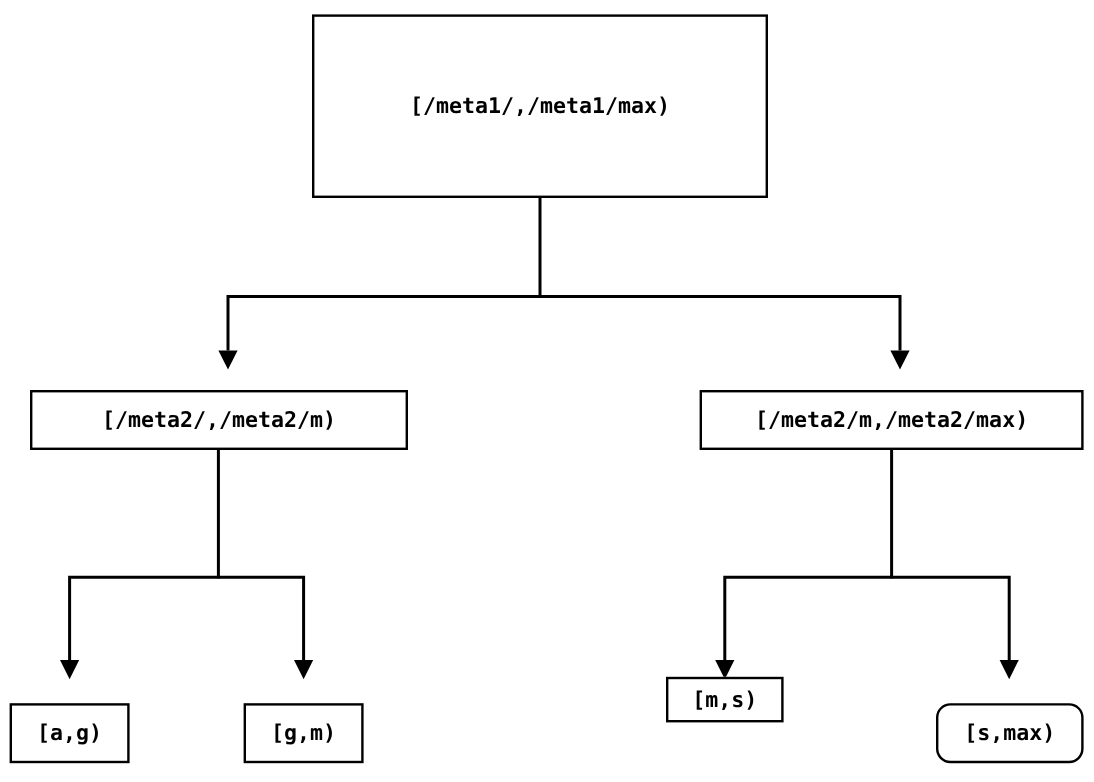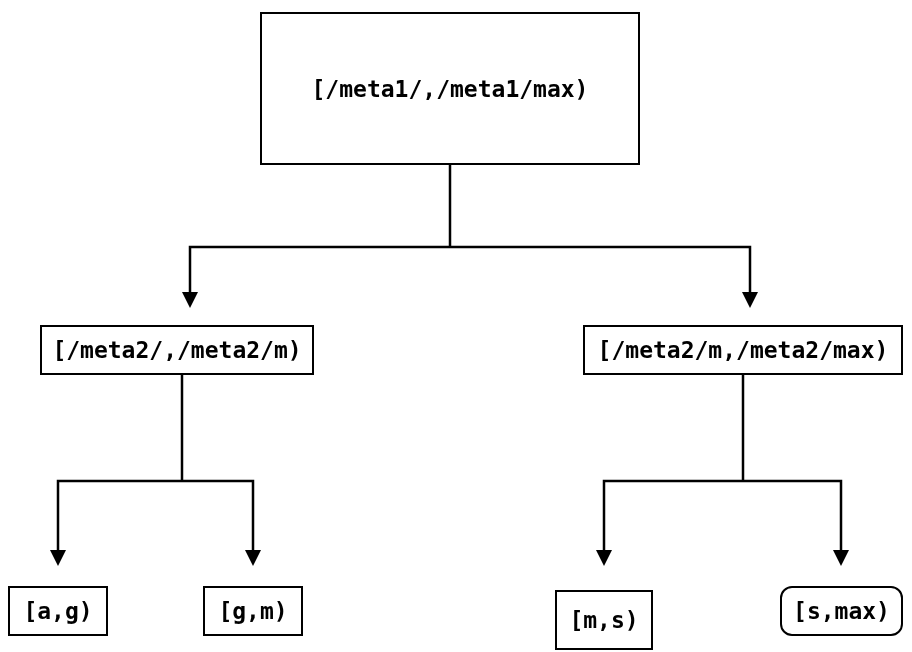--- a/index.html
+++ b/index.html
@@ -24,30 +24,30 @@
   }
   .node {
     position: absolute;
     box-sizing: border-box;
     border: 2.5px solid #000000;
     background: #ffffff;
     display: flex;
     align-items: center;
     justify-content: center;
     color: #000000;
-    font-size: 23px;
+    font-size: 18px;
     font-weight: bold;
     white-space: nowrap;
   }
   .node-root   { left: 260px; top: 12px;  width: 380px; height: 153px; }
-  .node-left   { left: 40px;  top: 325px; width: 274px; height: 50px; align-items: center; }
+  .node-left   { left: 25px;  top: 325px; width: 315px; height: 50px; align-items: center; }
   .node-right  { left: 583px; top: 325px; width: 320px; height: 50px; text-align: center; }
   .node-ag     { left: 8px;   top: 586px; width: 100px; height: 50px; }
   .node-gm     { left: 203px; top: 586px; width: 100px; height: 50px; }
-  .node-ms     { left: 555px; top: 590px; width: 98px;  height: 60px; }
+  .node-ms     { left: 555px; top: 564px; width: 98px;  height: 38px; }
   .node-smax   { left: 780px; top: 586px; width: 123px; height: 50px; border-radius: 12px; }
 </style>
 </head>
 <body>
 
 <div class="canvas">
 
   <svg class="edges" viewBox="0 0 912 652" xmlns="http://www.w3.org/2000/svg">
 
     <path d="M450,165 L450,248" stroke="#000000" stroke-width="2.5" fill="none"></path>

